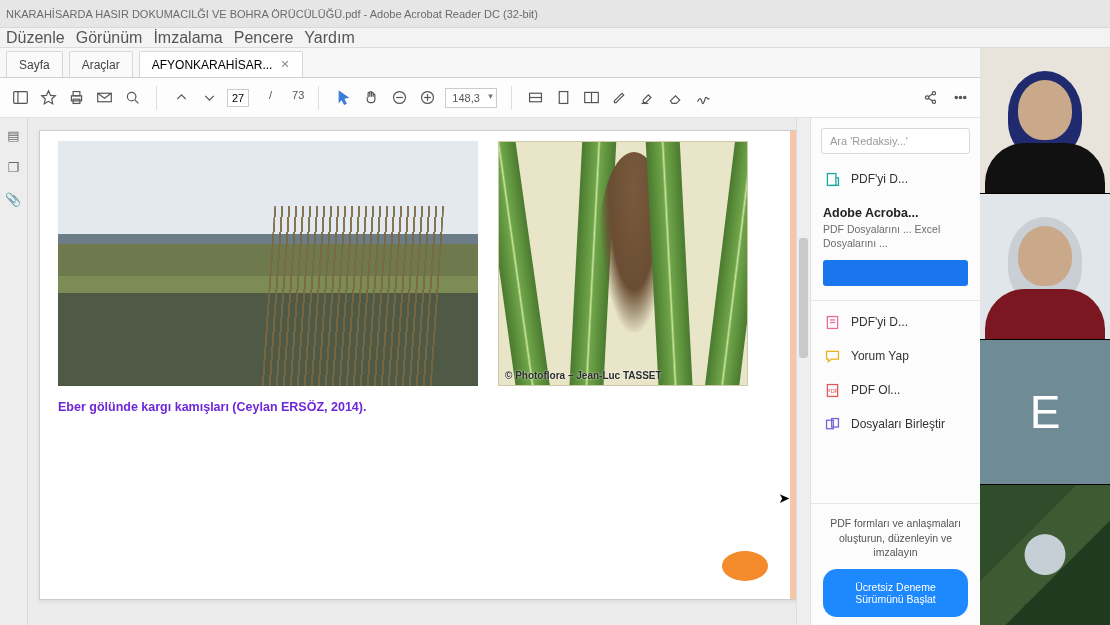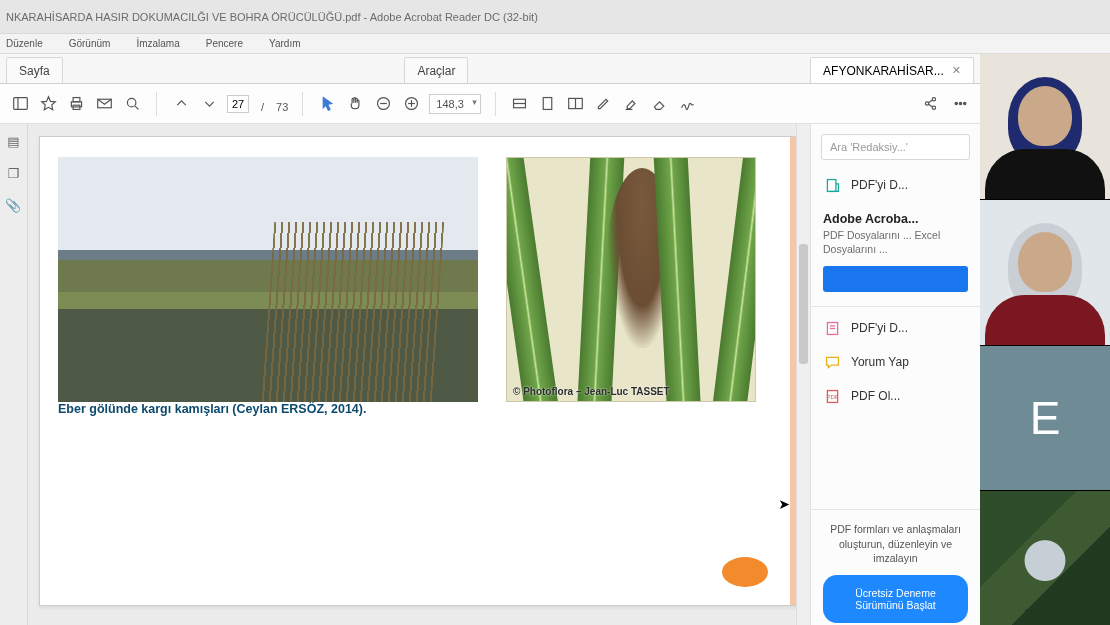--- a/index.html
+++ b/index.html
@@ -1,38 +1,38 @@
 <!DOCTYPE html>
 <html><head>
 <meta charset="utf-8">
 <style>
   * { margin: 0; padding: 0; box-sizing: border-box; font-family: "Segoe UI", Arial, sans-serif; }
   html, body { width: 1110px; height: 625px; overflow: hidden; background: #f0f0f0; }
 
   
   .titlebar {
-    height: 34px;
+    height: 28px;
     background: #e6e6e6;
     color: #6b6b6b;
     font-size: 11px;
     display: flex;
     align-items: center;
     padding: 0 6px;
     border-bottom: 1px solid #d9d9d9;
   }
 
   
   .menubar {
     height: 20px;
     background: #f3f3f3;
     color: #555;
-    font-size: 10px;
+    font-size: 16px;
     display: flex;
     align-items: center;
-    gap: 26px;
+    gap: 11px;
     padding: 0 6px;
     border-bottom: 1px solid #dcdcdc;
   }
   .menubar span { cursor: default; }
 
   
   .app-row {
     display: flex;
     height: calc(625px - 22px - 20px);
   }
@@ -46,21 +46,20 @@
 
   
   .tabstrip {
     height: 30px;
     background: #f7f7f7;
     display: flex;
     align-items: flex-end;
     padding: 0 6px;
     border-bottom: 1px solid #d0d0d0;
     gap: 6px;
-    justify-content: space-between;
   }
   .maintab {
     height: 26px;
     padding: 0 12px;
     font-size: 12px;
     color: #444;
     display: flex;
     align-items: center;
     border: 1px solid #d7d7d7;
     border-bottom: none;
@@ -81,21 +80,21 @@
     gap: 10px;
   }
   .tb-group { display: flex; align-items: center; gap: 8px; }
   .tb-sep { width: 1px; height: 24px; background: #ddd; margin: 0 4px; }
   .tb-ico {
     width: 20px; height: 20px;
     display: flex; align-items: center; justify-content: center;
     color: #555; cursor: pointer; border-radius: 2px;
   }
   .tb-ico svg { width: 17px; height: 17px; stroke: #555; fill: none; stroke-width: 1.4; }
-  .page-ind { font-size: 11px; color: #555; display: flex; align-items: flex-end; gap: 12px; }
+  .page-ind { font-size: 11px; color: #555; display: flex; align-items: flex-start; gap: 20px; }
   .page-ind input {
     width: 22px; height: 18px; font-size: 11px; text-align: center;
     border: 1px solid #ccc; background: #fff;
   }
   .zoom-box {
     height: 20px; font-size: 11px; color: #555;
     border: 1px solid #ccc; padding: 0 16px 0 6px;
     display: flex; align-items: center; position: relative; background: #fff;
   }
   .zoom-box::after {
@@ -139,21 +138,21 @@
     box-shadow: 0 2px 4px rgba(0,0,0,.08);
     margin: 0 auto;
     position: relative;
     padding: 10px 18px 20px 18px;
   }
   .page .edge {
     position: absolute; top: 0; right: 0; bottom: 0; width: 8px;
     background: #f5c7a8;
   }
 
-  .figrow { display: flex; gap: 28px; margin-top: 10px; }
+  .figrow { display: flex; gap: 20px; }
   .fig-left {
     width: 420px; height: 245px;
     background: linear-gradient(
       to bottom,
       #e3e9ee 0%, #e3e9ee 38%,
       #6d7d87 38%, #6d7d87 42%,
       #6e7a4d 42%, #6e7a4d 55%,
       #7d8b54 55%, #7d8b54 62%,
       #4e5a46 62%, #4e5a46 100%
     );
@@ -189,21 +188,21 @@
     background: radial-gradient(ellipse at 50% 20%, #7a5a3d 0%, #6a4d33 50%, rgba(106,77,51,0) 72%);
     filter: blur(.4px);
     border-radius: 50% 50% 40% 40%;
   }
   .pf-credit{
     position:absolute; left:6px; bottom:4px; font-size:10px; font-weight:600; color:#2c2c2c;
     text-shadow:0 0 2px #fff;
   }
 
   .caption {
-    font-size: 12.5px; font-weight: 700; color: #0c4a6e;
+    margin-top: 14px; font-size: 12.5px; font-weight: 700; color: #6d28d9;
   }
   .srcurl {
     font-size: 9.5px; color: #333; line-height: 1.25;
     width: 250px; margin-left: 438px; margin-top: -32px;
     word-break: break-all;
   }
 
   .orange-dot{
     position:absolute; right:30px; bottom:18px;
     width:46px; height:30px; background:#f38b2c; border-radius:50%;
@@ -560,20 +559,29 @@
           <span>Yorum Yap</span>
         </div>
         <div class="rp-item">
           <span class="ic">
               <svg viewBox="0 0 20 20">
                 <rect x="4" y="3" width="12" height="14" fill="none" stroke="#e05a5a" stroke-width="1.5"></rect>
                 <text x="10" y="13" text-anchor="middle" font-size="7" fill="#e05a5a" font-family="Arial">PDF</text>
               </svg>
             </span>
           <span>PDF Ol...</span>
+        </div>
+        <div class="rp-item">
+          <span class="ic">
+              <svg viewBox="0 0 20 20">
+                <rect x="3" y="5" width="8" height="10" fill="none" stroke="#7a5fe0" stroke-width="1.5"></rect>
+                <rect x="9" y="3" width="8" height="10" fill="none" stroke="#7a5fe0" stroke-width="1.5"></rect>
+              </svg>
+            </span>
+          <span>Dosyaları Birleştir</span>
         </div>
 
         <div style="flex:1"></div>
 
         <div class="rp-foot">
           <div class="rp-foot-msg">PDF formları ve anlaşmaları oluşturun, düzenleyin ve imzalayın</div>
           <div class="rp-cta">
             <span>Ücretsiz Deneme Sürümünü Başlat</span>
           </div>
         </div>

